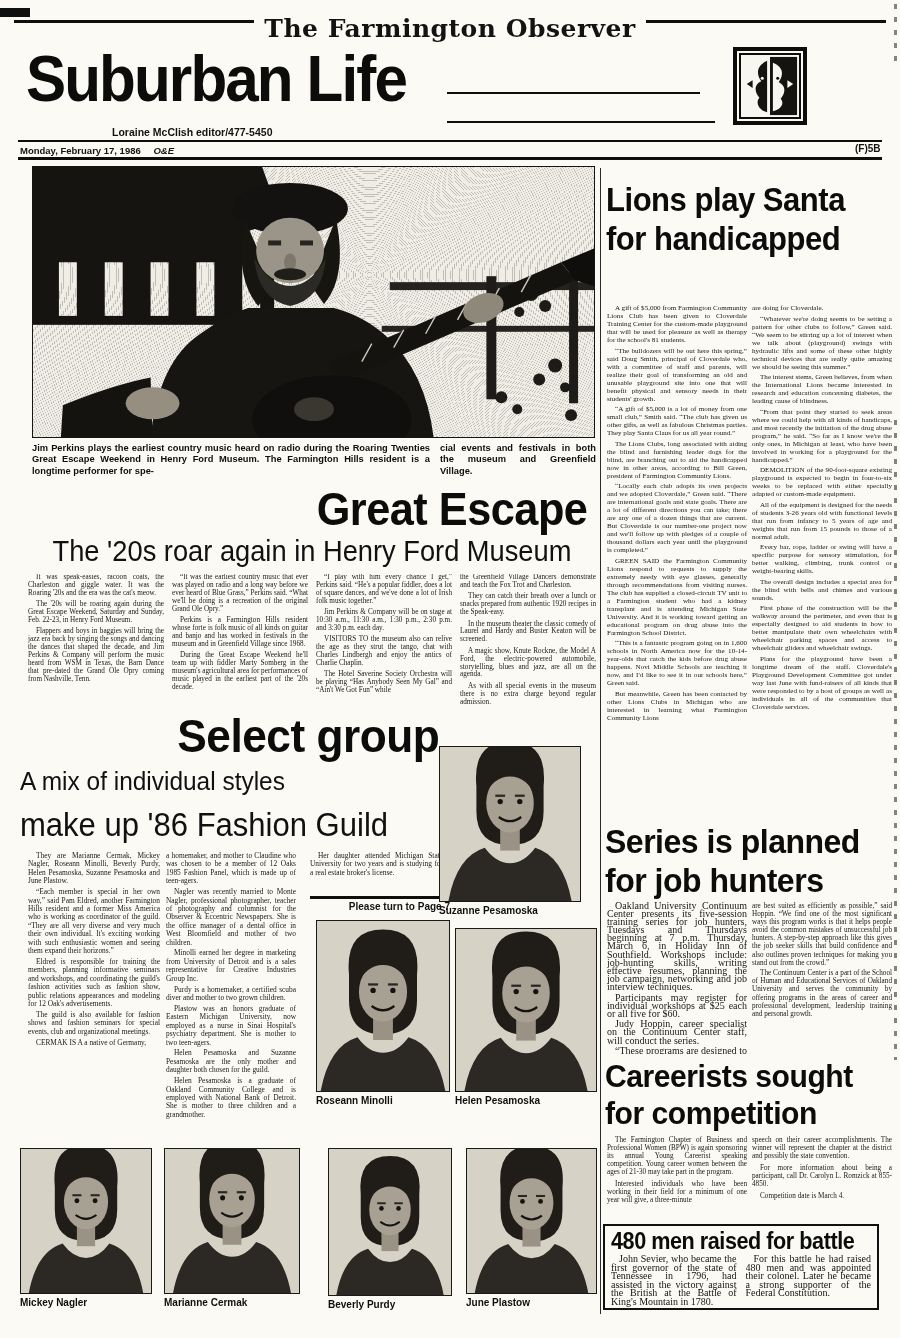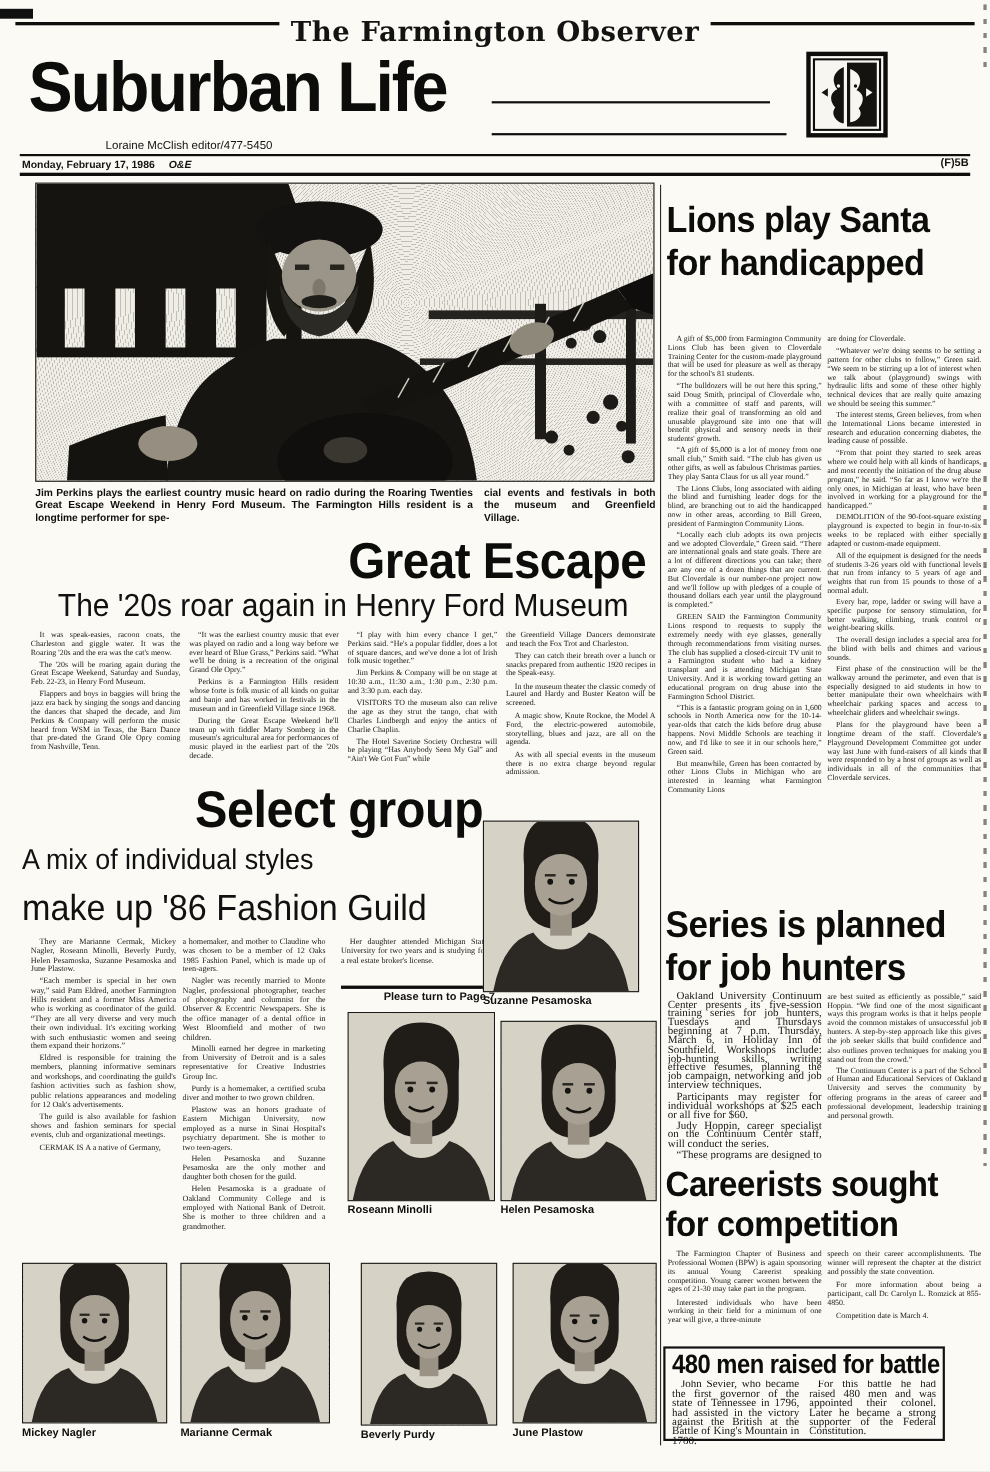--- a/index.html
+++ b/index.html
@@ -22,21 +22,21 @@
   .cap{position:absolute;font-family:"Liberation Sans",sans-serif;font-weight:bold;font-size:9.3px;line-height:11.4px;text-align:justify;color:#0f0f0e}
   figure{position:absolute}
   .pbox{border:1px solid #1a1a18;background-color:#d8d4c9;overflow:hidden;
         background-image:repeating-radial-gradient(circle at 35% 30%,rgba(25,24,20,.28) 0 .6px,transparent .6px 2.1px)}
   .pbox svg{display:block;width:100%;height:100%}
   .pcap{font-family:"Liberation Sans",sans-serif;font-weight:bold;font-size:10px;margin-top:3px;color:#0f0f0e}
   .logo-outer{position:absolute;left:733px;top:47px;width:74px;height:78px;border:4px solid #0d0d0c;padding:2px;background:#fbfaf5}
   .logo-inner{width:100%;height:100%;border:2px solid #0d0d0c}
   .logo-inner svg{display:block;width:100%;height:100%}
   .edge-dashes{position:absolute;width:3px;background:repeating-linear-gradient(to bottom,#23231f 0 5px,transparent 5px 13px);opacity:.55}
-  .battle-box{position:absolute;left:603px;top:1224px;width:256px;height:86px;border:2px solid #111;padding:2px 6px}
+  .battle-box{position:absolute;left:603px;top:1224px;width:276px;height:86px;border:2px solid #111;padding:2px 6px}
   .battle-cols{display:flex;gap:9px;margin-top:1px}
   .battle-cols .bodycol2{flex:1;font-size:10px;line-height:8.6px;text-align:justify;overflow:hidden}
   .battle-cols .bodycol2 p{text-indent:8px}
   .photo-main{position:absolute;left:32px;top:166px;width:563px;height:272px;border:1px solid #151513;background:#efede5;
         background-image:repeating-radial-gradient(circle at 60% 40%,rgba(25,24,20,.22) 0 .5px,transparent .5px 2.3px);overflow:hidden}
   .photo-main svg{display:block;width:100%;height:100%}
 </style>
 </head>
 <body>
 
@@ -82,21 +82,21 @@
         <path d="M27 6 C14 12 17 22 21 27 C12 31 15 40 19 44 C14 50 20 58 27 59 L27 6 Z" fill="#14130f"></path>
         <path d="M33 8 C46 13 43 23 39 28 C48 32 45 41 41 45 C46 51 40 57 33 58 L33 8 Z" fill="#f8f6f0"></path>
         <path d="M6 30 l6 -4 v8 Z" fill="#14130f"></path>
         <path d="M54 30 l-6 -4 v8 Z" fill="#f8f6f0"></path>
         <circle cx="22" cy="24" r="1.6" fill="#f8f6f0"></circle>
         <circle cx="38" cy="24" r="1.6" fill="#14130f"></circle>
       </svg>
     </div>
   </div>
 
-  <div class="abs sans" style="left:96px;top:126px;font-size:10.5px;font-weight:normal">Loraine McClish  editor/477-5450</div>
+  <div class="abs sans" style="left:112px;top:126px;font-size:10.5px;font-weight:bold">Loraine McClish  editor/477-5450</div>
 
   <div class="rule" style="left:18px;top:140px;width:864px;height:2px"></div>
   <div class="abs sans" style="left:20px;top:145px;font-size:9.5px;font-weight:bold">
     <span>Monday, February 17, 1986</span>
     <span style="font-style:italic;margin-left:10px">O&amp;E</span>
   </div>
   <div class="abs sans" style="left:855px;top:143px;font-size:10px;font-weight:bold">(F)5B</div>
   <div class="rule" style="left:18px;top:157px;width:864px;height:3px"></div>
 
   <div class="photo-main">
@@ -296,21 +296,21 @@
       <p>“A gift of $5,000 is a lot of money from one small club,” Smith said. “The club has given us other gifts, as well as fabulous Christmas parties. They play Santa Claus for us all year round.”</p>
       <p>The Lions Clubs, long associated with aiding the blind and furnishing leader dogs for the blind, are branching out to aid the handicapped now in other areas, according to Bill Green, president of Farmington Community Lions.</p>
       <p>“Locally each club adopts its own projects and we adopted Cloverdale,” Green said. “There are international goals and state goals. There are a lot of different directions you can take; there are any one of a dozen things that are current. But Cloverdale is our number-one project now and we'll follow up with pledges of a couple of thousand dollars each year until the playground is completed.”</p>
       <p>GREEN SAID the Farmington Community Lions respond to requests to supply the extremely needy with eye glasses, generally through recommendations from visiting nurses. The club has supplied a closed-circuit TV unit to a Farmington student who had a kidney transplant and is attending Michigan State University. And it is working toward getting an educational program on drug abuse into the Farmington School District.</p>
       <p>“This is a fantastic program going on in 1,600 schools in North America now for the 10-14-year-olds that catch the kids before drug abuse happens. Novi Middle Schools are teaching it now, and I'd like to see it in our schools here,” Green said.</p>
       <p>But meanwhile, Green has been contacted by other Lions Clubs in Michigan who are interested in learning what Farmington Community Lions</p>
     </div>
   <div class="bodycol cont" style="left:752px;top:304px;width:140px;height:502px;font-size:7.1px;line-height:8px">
       <p>are doing for Cloverdale.</p>
       <p>“Whatever we're doing seems to be setting a pattern for other clubs to follow,” Green said. “We seem to be stirring up a lot of interest when we talk about (playground) swings with hydraulic lifts and some of these other highly technical devices that are really quite amazing we should be seeing this summer.”</p>
-      <p>The interest stems, Green believes, from when the International Lions became interested in research and education concerning diabetes, the leading cause of possible.</p>
+      <p>The interest stems, Green believes, from when the International Lions became interested in research and education concerning diabetes, the leading cause of blindness.</p>
       <p>“From that point they started to seek areas where we could help with all kinds of handicaps, and most recently the initiation of the drug abuse program,” he said. “So far as I know we're the only ones, in Michigan at least, who have been involved in working for a playground for the handicapped.”</p>
       <p>DEMOLITION of the 90-foot-square existing playground is expected to begin in four-to-six weeks to be replaced with either specially adapted or custom-made equipment.</p>
       <p>All of the equipment is designed for the needs of students 3-26 years old with functional levels that run from infancy to 5 years of age and weights that run from 15 pounds to those of a normal adult.</p>
       <p>Every bar, rope, ladder or swing will have a specific purpose for sensory stimulation, for better walking, climbing, trunk control or weight-bearing skills.</p>
       <p>The overall design includes a special area for the blind with bells and chimes and various sounds.</p>
       <p>First phase of the construction will be the walkway around the perimeter, and even that is especially designed to aid students in how to better manipulate their own wheelchairs with wheelchair parking spaces and access to wheelchair gliders and wheelchair swings.</p>
       <p>Plans for the playground have been a longtime dream of the staff. Cloverdale's Playground Development Committee got under way last June with fund-raisers of all kinds that were responded to by a host of groups as well as individuals in all of the communities that Cloverdale services.</p>
     </div>
 
   <div class="abs head" style="left:605px;top:822px;width:292px;font-size:34px;line-height:39px">

